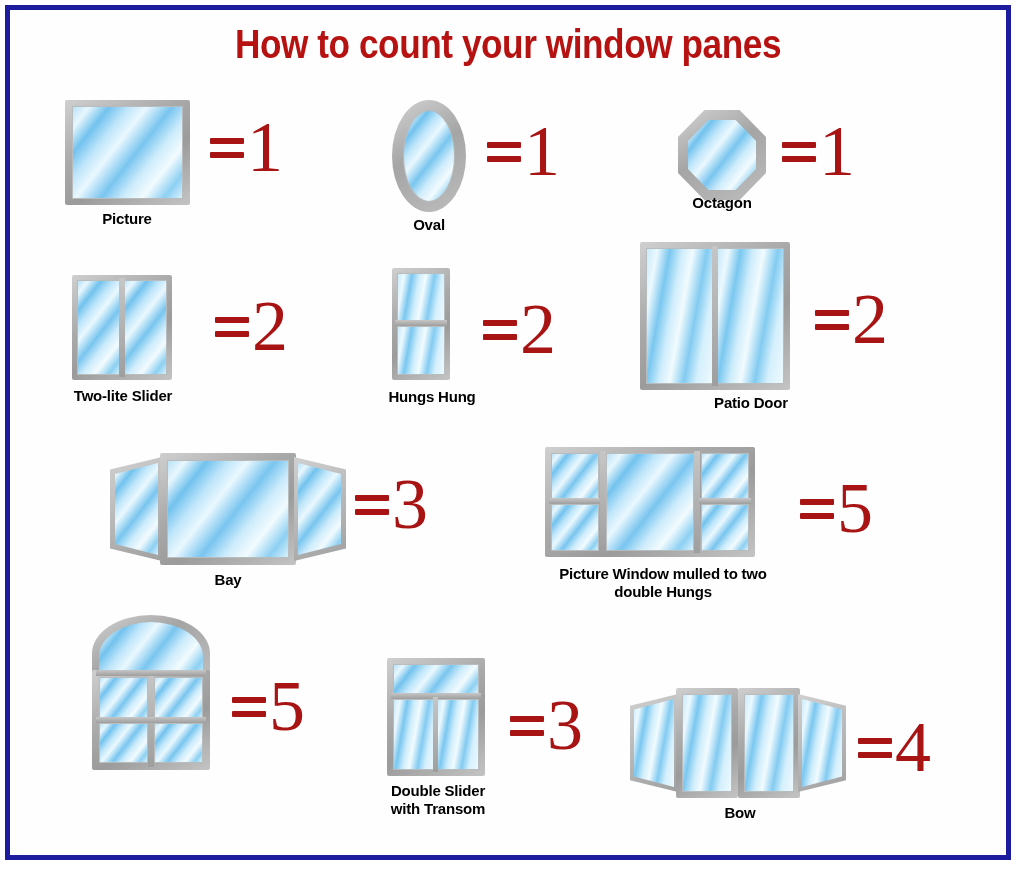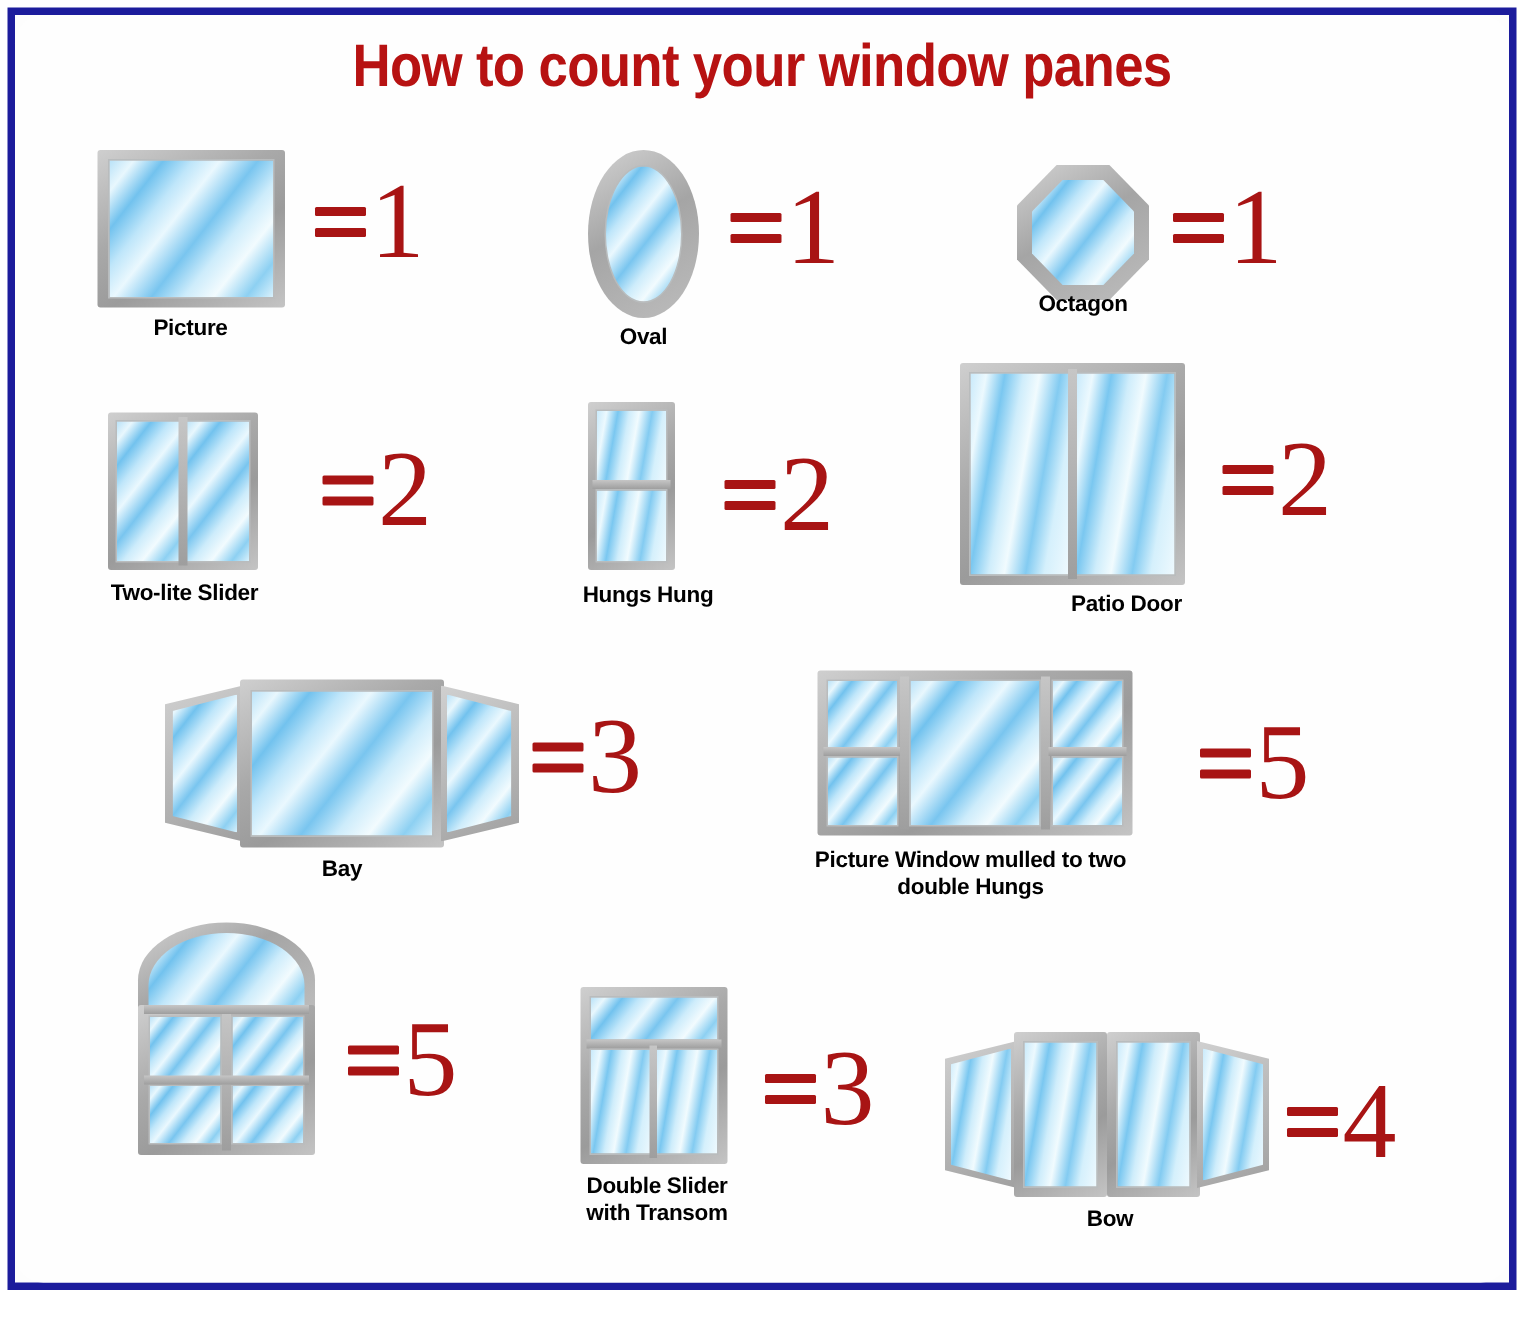--- a/index.html
+++ b/index.html
@@ -292,21 +292,21 @@
       <div class="mull" style="left:4px;top:51px;width:52px;height:6px;"></div>
 
       <div class="glass" style="left:61px;top:6px;width:88px;height:98px;"></div>
       <div class="mull" style="left:55px;top:4px;width:6px;height:102px;"></div>
       <div class="mull" style="left:149px;top:4px;width:6px;height:102px;"></div>
 
       <div class="glass" style="left:156px;top:6px;width:48px;height:46px;"></div>
       <div class="glass" style="left:156px;top:57px;width:48px;height:47px;"></div>
       <div class="mull" style="left:154px;top:51px;width:52px;height:6px;"></div>
     </div>
-    <div class="label" style="top:118px;left:132px;">Picture Window mulled to two
+    <div class="label" style="top:118px;left:148px;">Picture Window mulled to two
 double Hungs</div>
     <div class="eq" style="left:285px;top:32px;">
       <span class="eqsign">
             <i></i>
             <i></i>
           </span>
       <span class="num">5</span>
     </div>
   </div>
 

